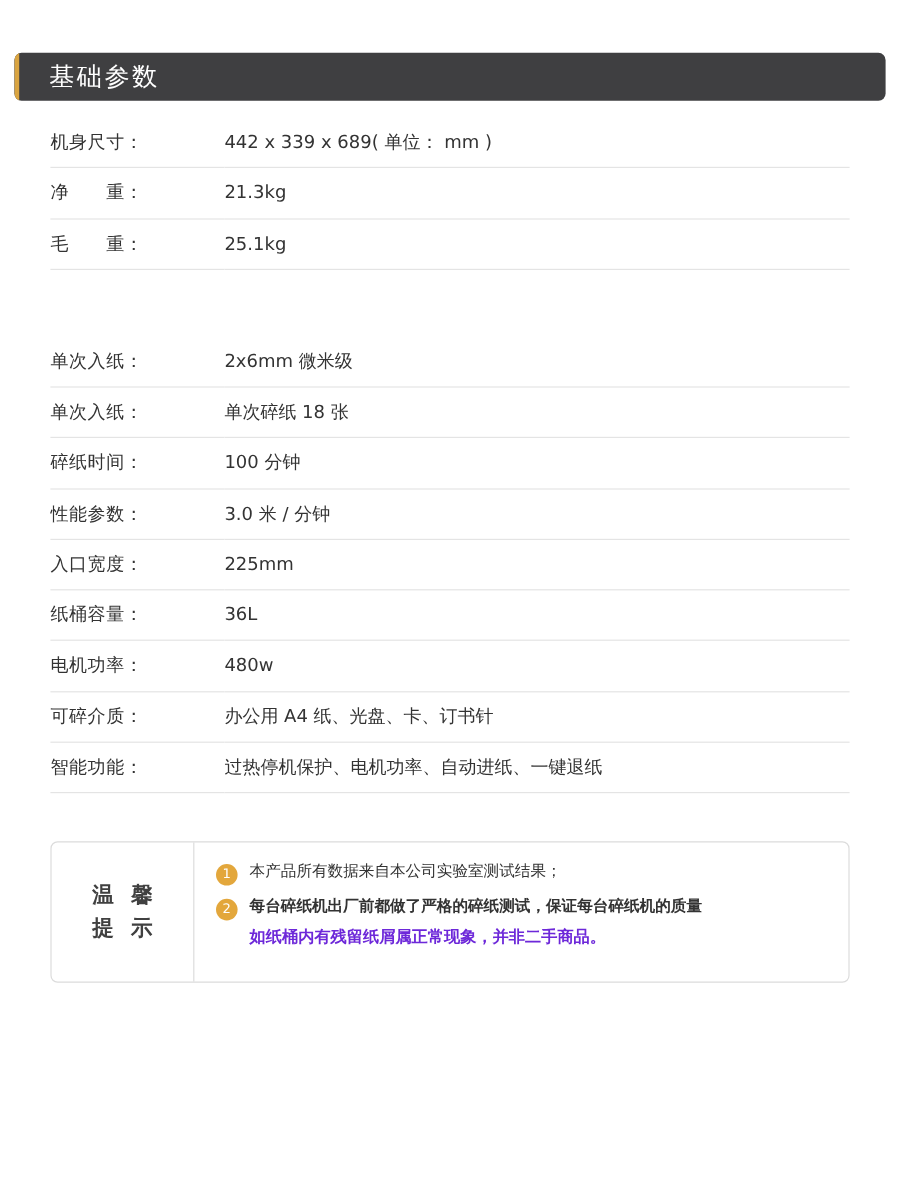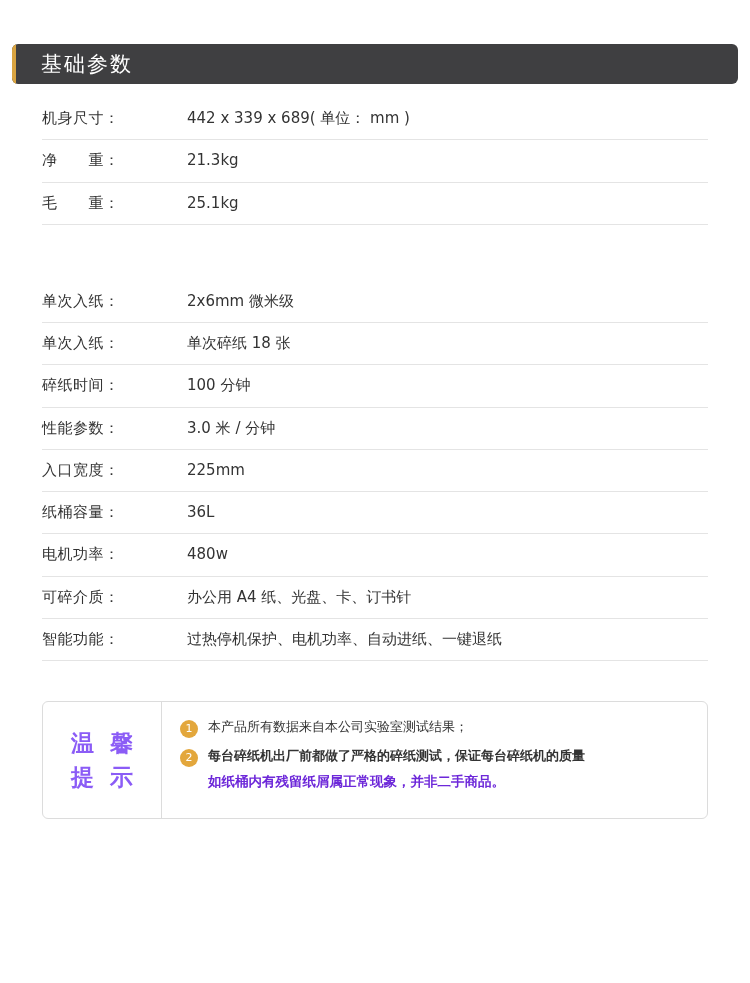--- a/index.html
+++ b/index.html
@@ -93,24 +93,24 @@
   .tips-left {
     width: 118px;
     flex: 0 0 auto;
     display: flex;
     flex-direction: column;
     justify-content: center;
     align-items: center;
     border-right: 1px solid #dcdcdc;
   }
   .tips-left .line {
-    font-size: 23px;
+    font-size: 18px;
     letter-spacing: 4px;
     font-weight: bold;
-    color: #8b5cf6;
+    color: #404040;
     line-height: 1.5;
     padding-left: 4px;
   }
   .tips-right {
     flex: 1 1 auto;
     padding: 16px 18px 10px 18px;
     box-sizing: border-box;
   }
   .tip-row {
     display: flex;

